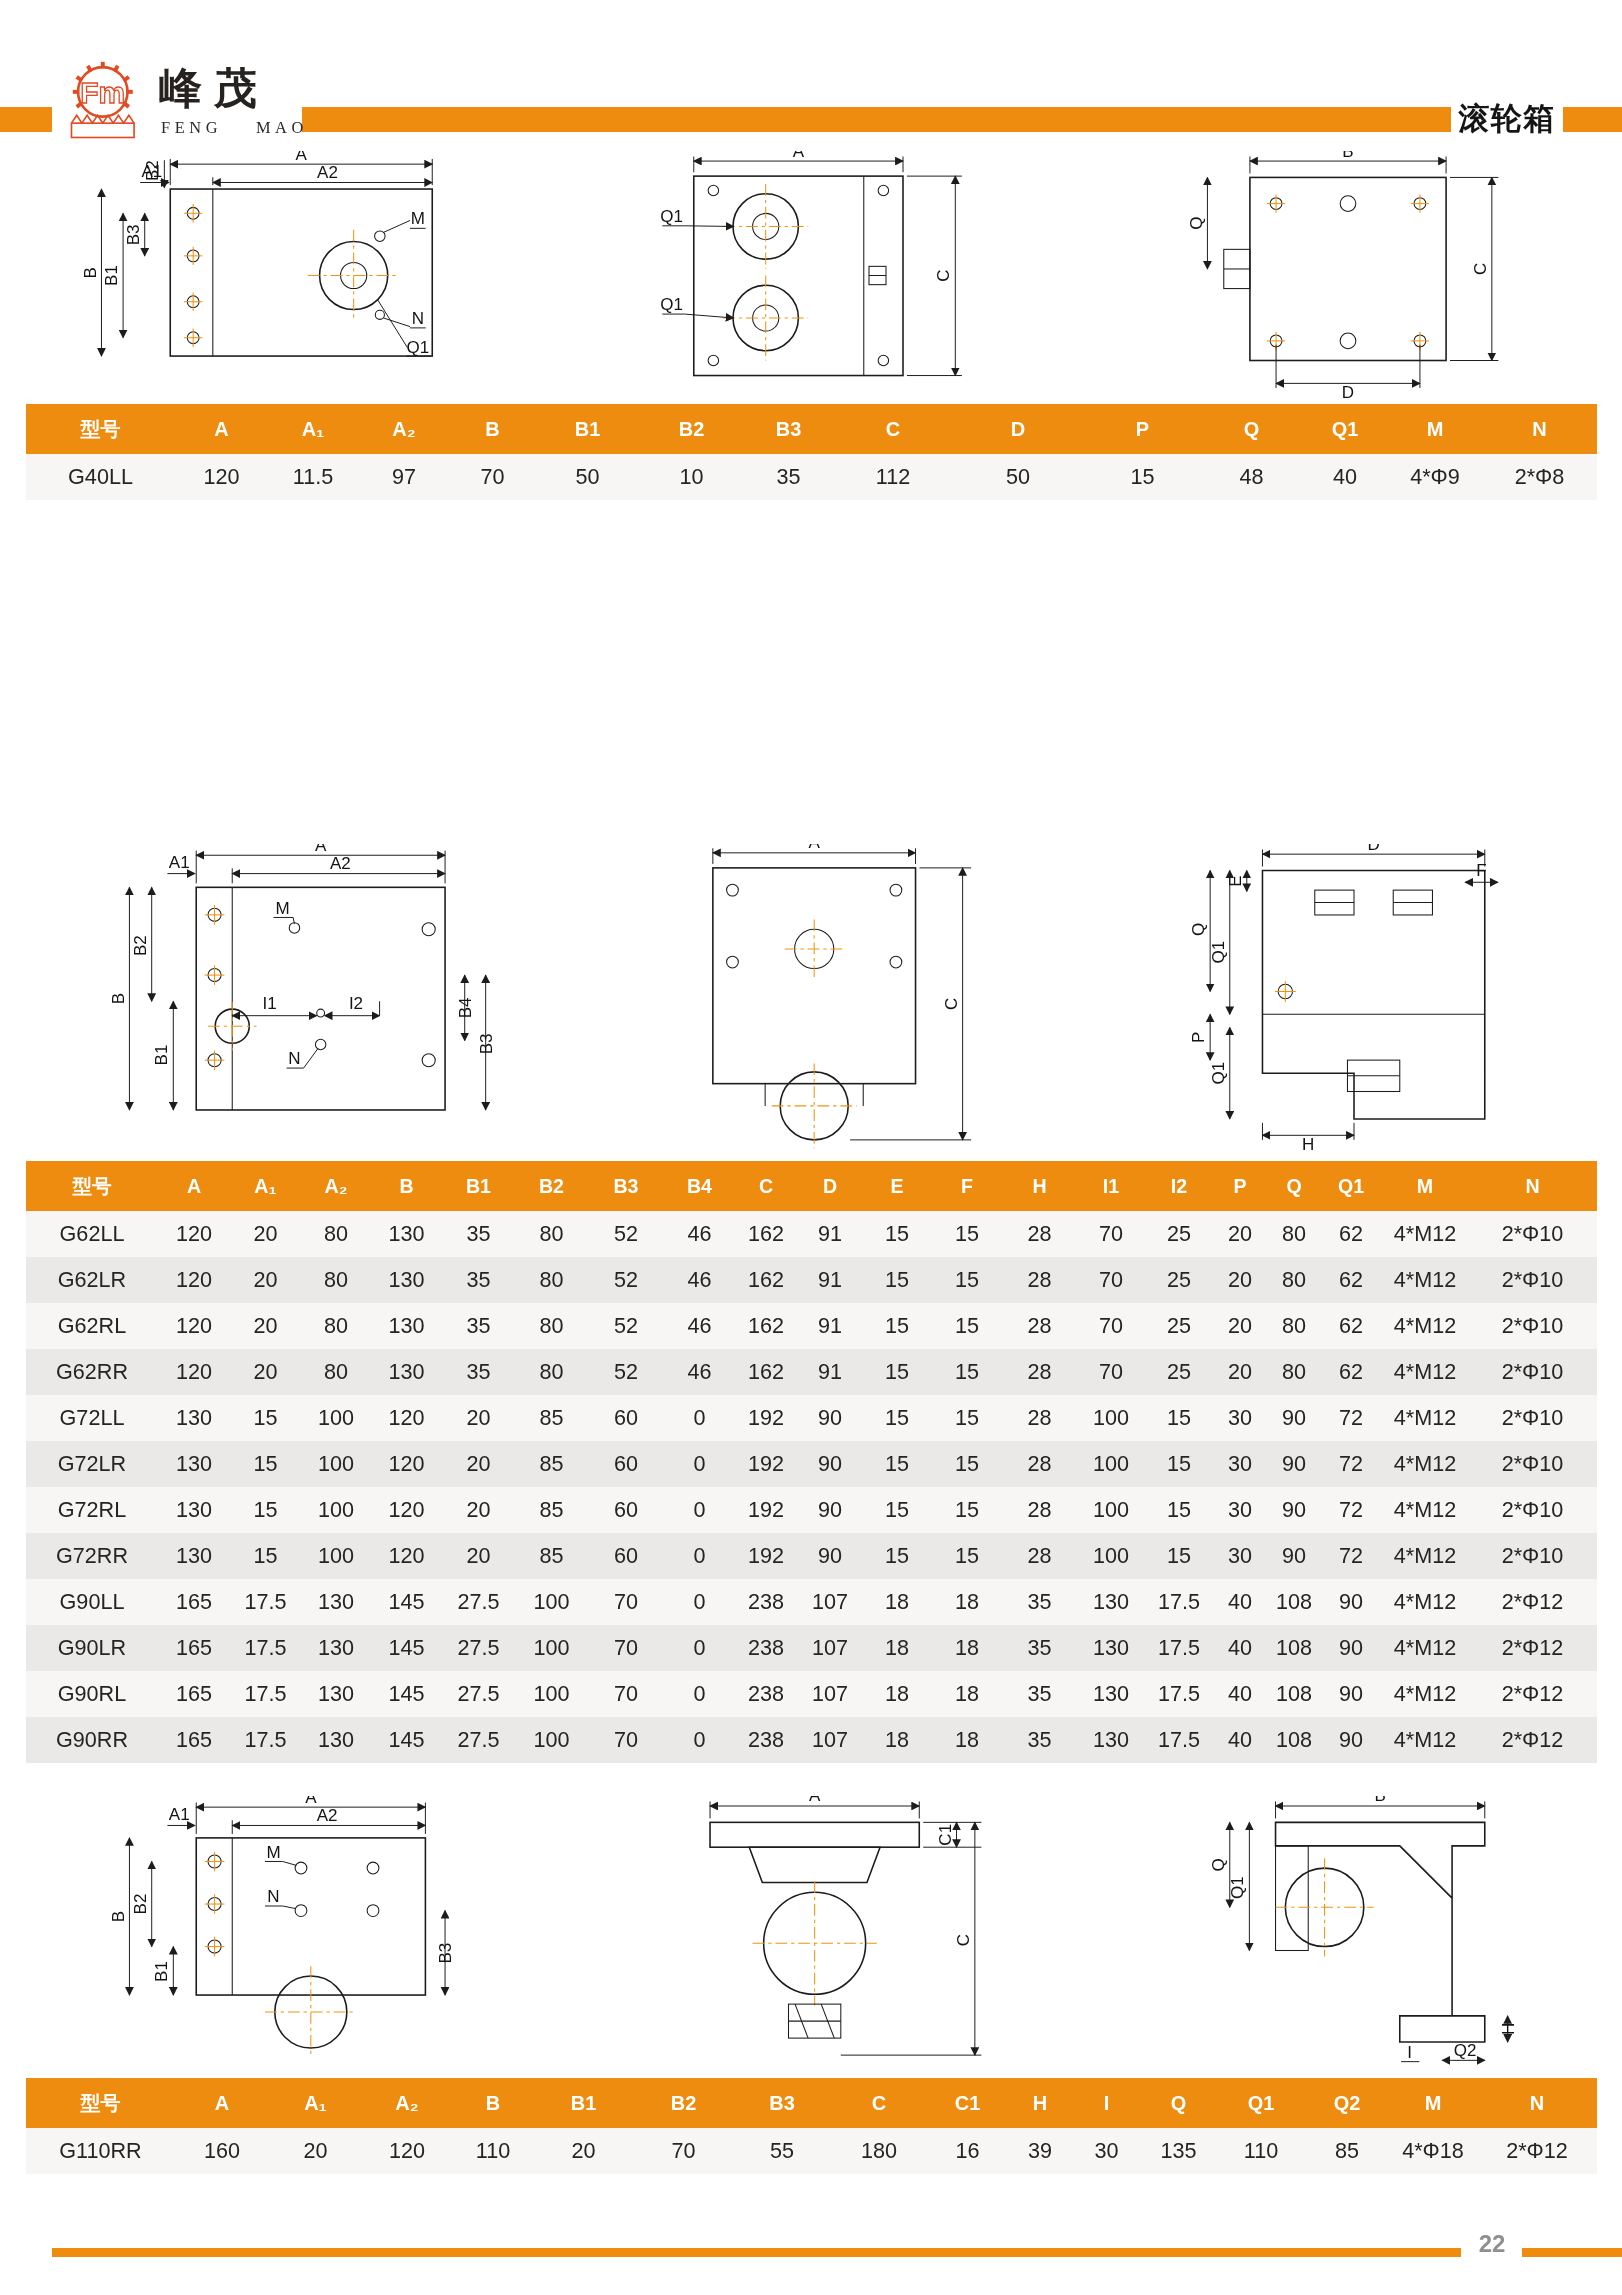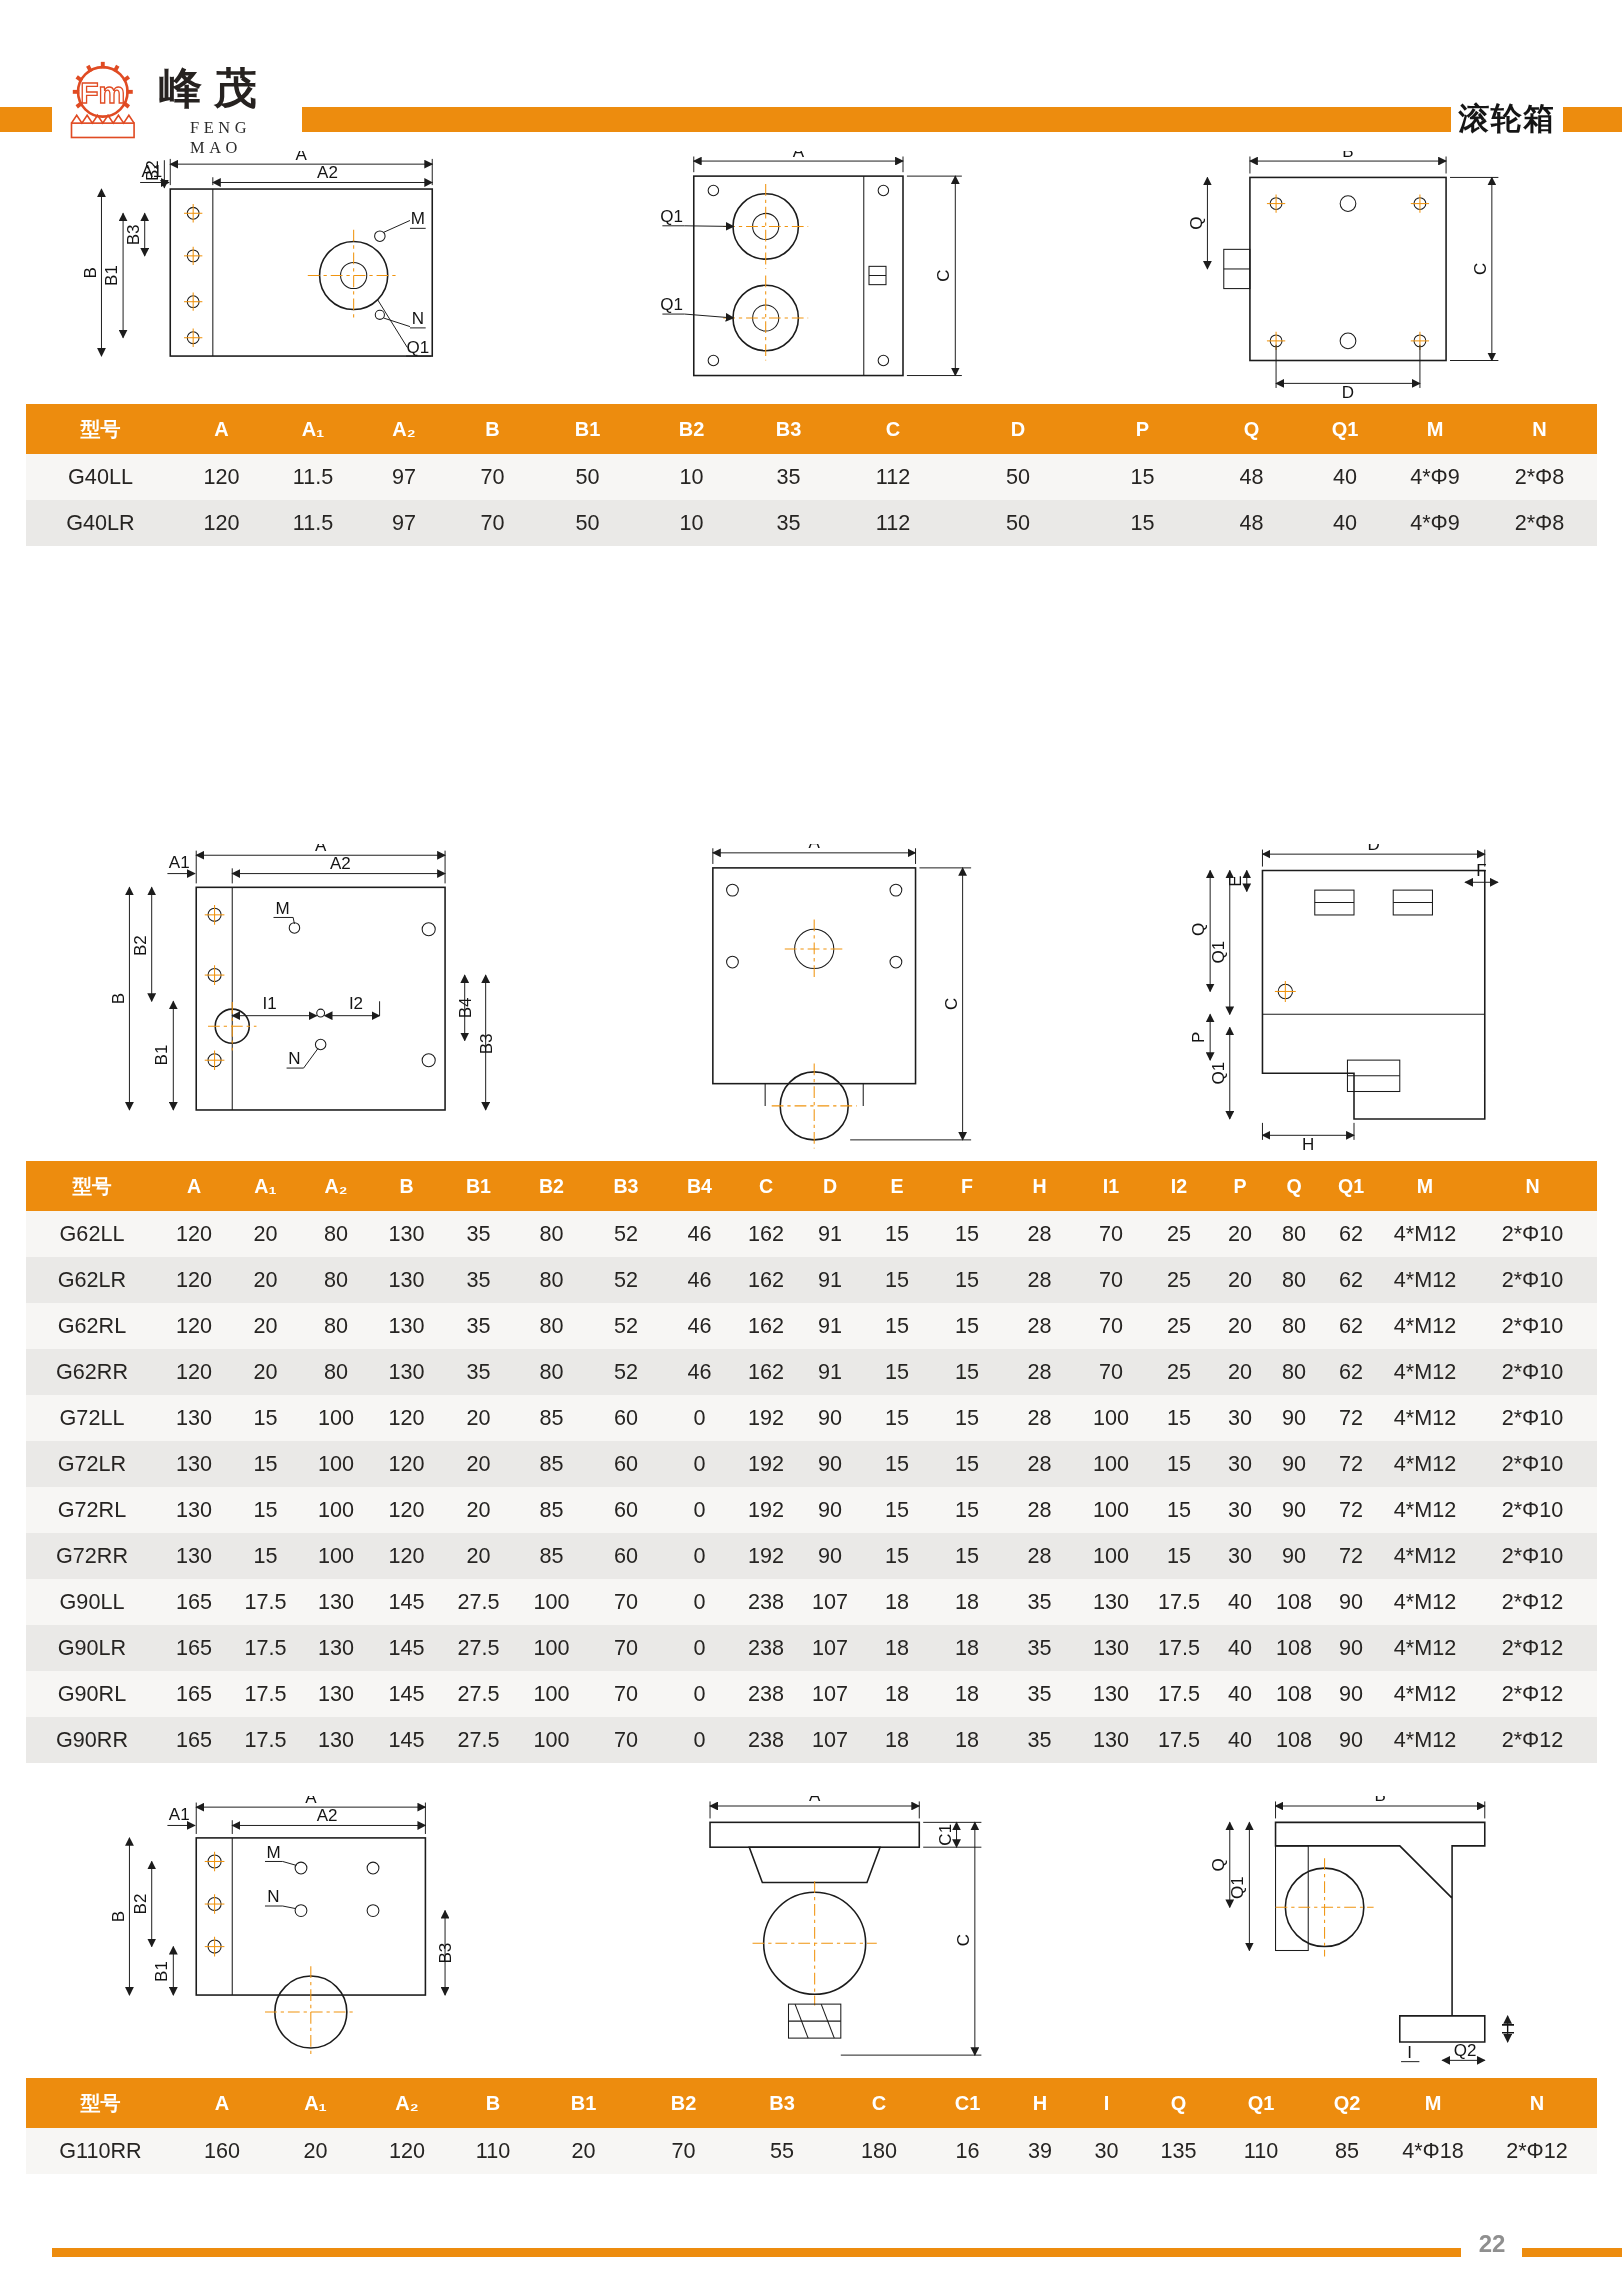--- a/index.html
+++ b/index.html
@@ -23,21 +23,21 @@
   .page-label{
     position:absolute;left:1451px;top:99px;width:112px;height:39px;
     font-size:31px;font-weight:bold;color:#151515;text-align:center;line-height:39px;letter-spacing:1.3px;
   }
   .logo{position:absolute;left:62px;top:56px;width:249px;height:88px;}
   .logo svg{position:absolute;left:0;top:0;}
   .brand-cn{
     position:absolute;left:97px;top:3.9px;font-size:43px;font-weight:bold;color:#262220;letter-spacing:11.8px;
   }
   .brand-en{
-    position:absolute;left:99px;top:62px;font-size:16.4px;color:#2b2b2b;letter-spacing:4.6px;word-spacing:25px;font-family:"Liberation Serif","DejaVu Serif",serif;margin-left:29px;
+    position:absolute;left:99px;top:62px;font-size:16.4px;color:#2b2b2b;letter-spacing:4.6px;word-spacing:25px;font-family:"Liberation Serif","DejaVu Serif",serif;
   }
   
   table{position:absolute;left:26px;width:1570px;border-collapse:collapse;table-layout:fixed;}
   th{background:var(--orange);color:#fff;font-weight:bold;font-size:20px;height:50px;text-align:center;}
   td{font-size:21.6px;text-align:center;color:var(--ink);}
   #table1{top:404px;} #table1 td{height:46px;}
   #table2{top:1161px;} #table2 td{height:46px;} #table2 th{font-size:19.6px;}
   #table3{top:2078px;} #table3 td{height:46px;}
   tbody tr:nth-child(odd) td{background:var(--row-a);}
   tbody tr:nth-child(even) td{background:var(--row-b);}
@@ -256,37 +256,20 @@
           <th>P</th>
           <th>Q</th>
           <th>Q1</th>
           <th>M</th>
           <th>N</th>
         </tr>
       </thead>
     <tbody>
         <tr>
           <td>G40LL</td>
-          <td>120</td>
-          <td>11.5</td>
-          <td>97</td>
-          <td>70</td>
-          <td>50</td>
-          <td>10</td>
-          <td>35</td>
-          <td>112</td>
-          <td>50</td>
-          <td>15</td>
-          <td>48</td>
-          <td>40</td>
-          <td>4*Φ9</td>
-          <td>2*Φ8</td>
-        </tr>
-        <tr>
-          <td>G40LR</td>
           <td>120</td>
           <td>11.5</td>
           <td>97</td>
           <td>70</td>
           <td>50</td>
           <td>10</td>
           <td>35</td>
           <td>112</td>
           <td>50</td>
           <td>15</td>

